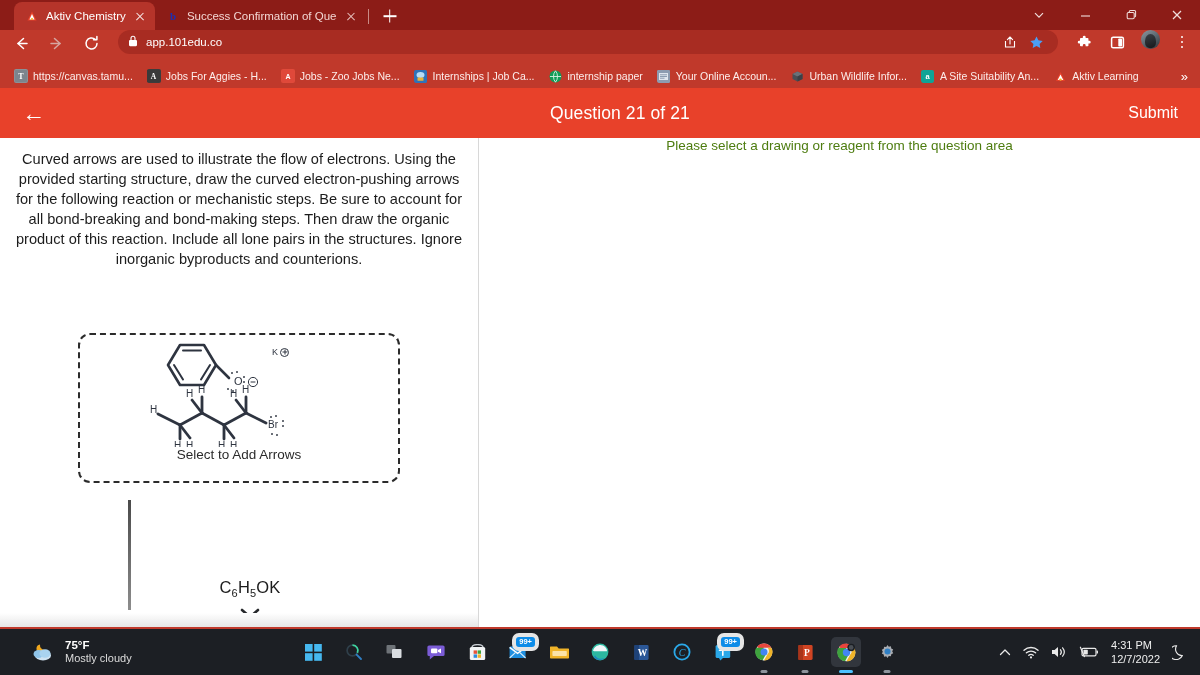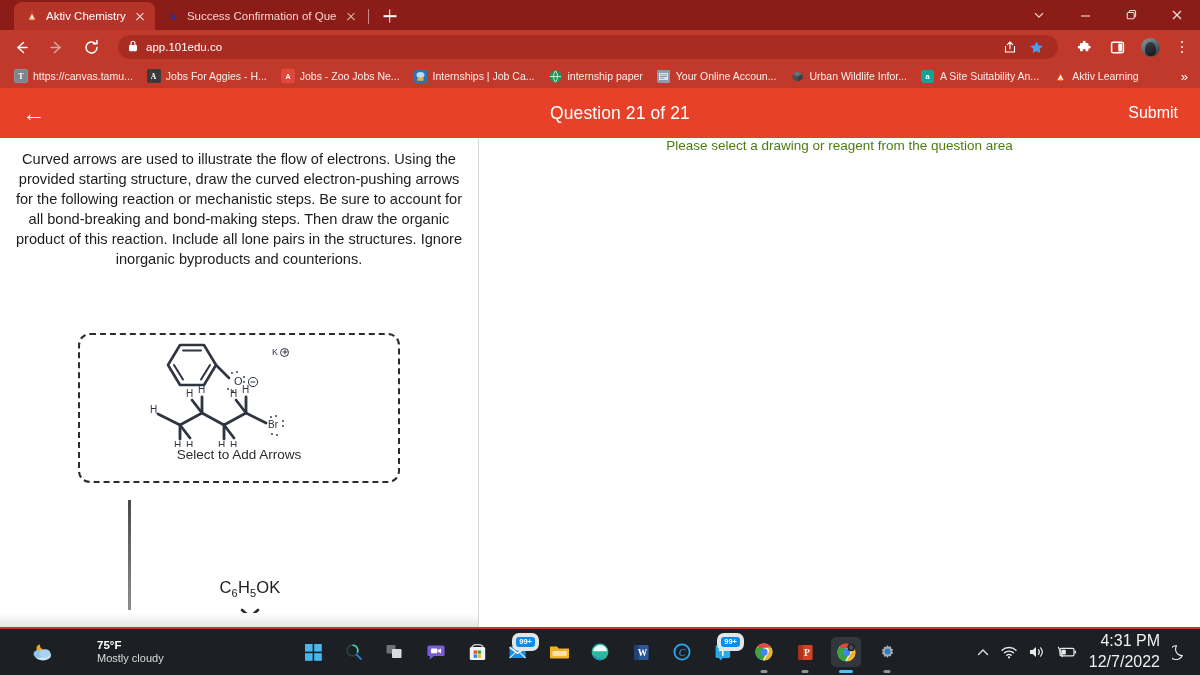--- a/index.html
+++ b/index.html
@@ -43,21 +43,21 @@
   }
   .newtab::before { width:13px; height:1.6px; transform:translate(-50%,-50%); }
   .newtab::after  { width:1.6px; height:13px; transform:translate(-50%,-50%); }
 
   .wincontrols { position:absolute; right:0; top:0; height:30px; display:flex; }
   .wc { width:46px; height:30px; display:flex; align-items:center;
         justify-content:center; color:#f0dedc; }
   .wc svg { display:block; }
 
   
-  .toolbar { height:34px; display:flex; align-items:center; gap:9px; padding:0 8px; }
+  .toolbar { height:34px; display:flex; align-items:flex-start; gap:9px; padding:0 8px; }
   .nav-btn { width:26px; height:26px; display:flex; align-items:center;
              justify-content:center; color:#ffffff; border-radius:50%; }
   .nav-btn.dim { color:#d6a6a1; }
   .omnibox {
     flex:1; height:24px; background:#a82c22; border-radius:12px;
     display:flex; align-items:center; padding:0 10px; gap:8px; margin:0 5px;
     color:#ffffff; font-size:11.5px;
   }
   .omni-right { display:flex; align-items:center; gap:2px; margin-left:auto; }
   .tool-ic { width:24px; height:24px; display:flex; align-items:center;
@@ -144,21 +144,21 @@
   .bottom-edge { position:absolute; left:0; bottom:0; width:479px; height:14px;
                  background:linear-gradient(to bottom,#fff,#e6e6e6); }
 
   
   .taskbar {
     height:46px; background:#1c1f24; display:flex; align-items:center;
     position:relative; color:#e9e9e9;
   }
   .weather { display:flex; align-items:center; gap:9px; padding-left:30px; }
   .weather-ic { width:26px; height:22px; position:relative; }
-  .w-txt { line-height:1.22;margin-left:32px; }
+  .w-txt { line-height:1.22; }
   .w-temp { font-size:11.5px; font-weight:bold; color:#fff; }
   .w-cond { font-size:11px; color:#dcdcdc; }
 
   .tb-center { position:absolute; left:50%; transform:translateX(-50%);
                display:flex; align-items:center; gap:11px; }
   .tb-item { width:30px; height:30px; display:flex; align-items:center;
              justify-content:center; position:relative; border-radius:5px; }
   .tb-item.active { background:#32363d; }
   .tb-item.active::after, .tb-item.running::after {
     content:""; position:absolute; bottom:-6px; left:50%; transform:translateX(-50%);
@@ -167,21 +167,21 @@
   .tb-item.running::after { background:#8e949c; width:7px; }
   .badge {
     position:absolute; top:-4px; right:-6px; background:#0d8ce8; color:#fff;
     font-size:7.5px; font-weight:bold; border-radius:7px; padding:1px 3px;
     line-height:1.1; border:4px solid #e5e5e5;
   }
 
   .tray { margin-left:auto; display:flex; align-items:center; gap:12px;
           padding-right:14px; }
   .tray-ic { display:flex; align-items:center; justify-content:center; color:#e9e9e9; }
-  .clock { text-align:right; font-size:16px; line-height:1.3; color:#f0f0f0; }
+  .clock { font-size:11px; line-height:1.3; color:#f0f0f0; }
 </style>
 </head>
 <body>
 
 <div class="browser">
 
   <div class="tabstrip">
 
     <div class="tab active">
       <span class="favicon">

